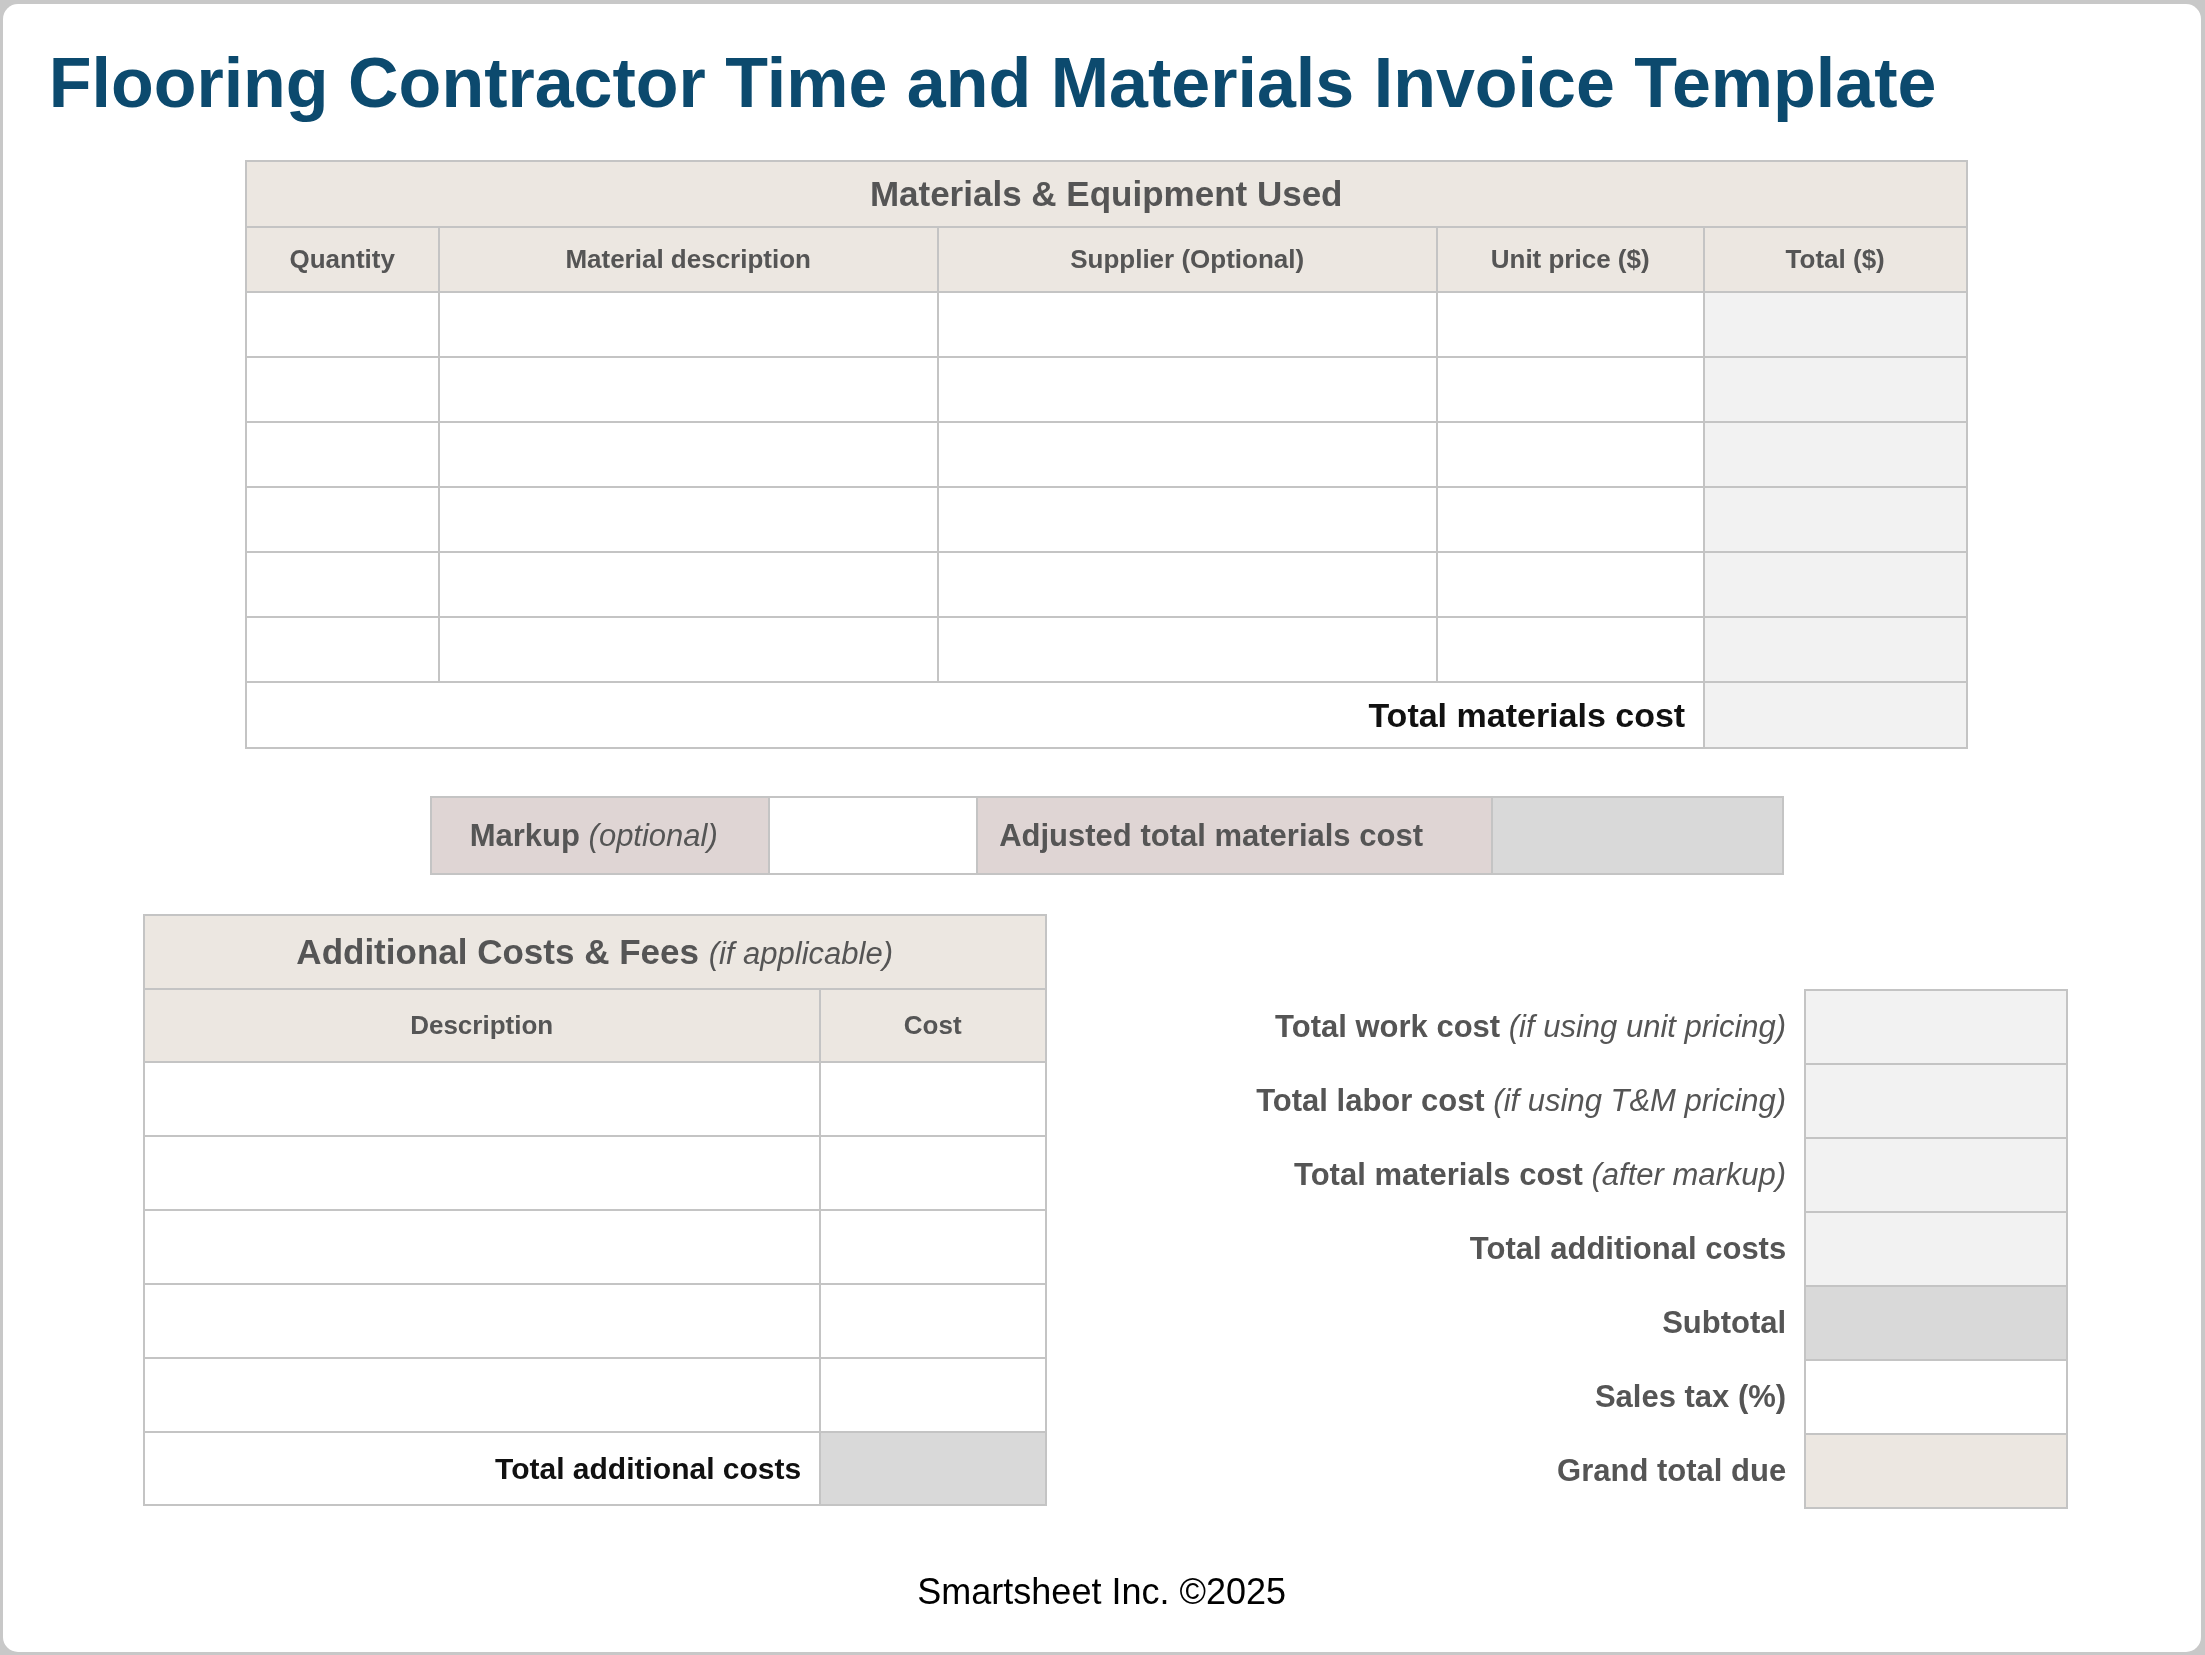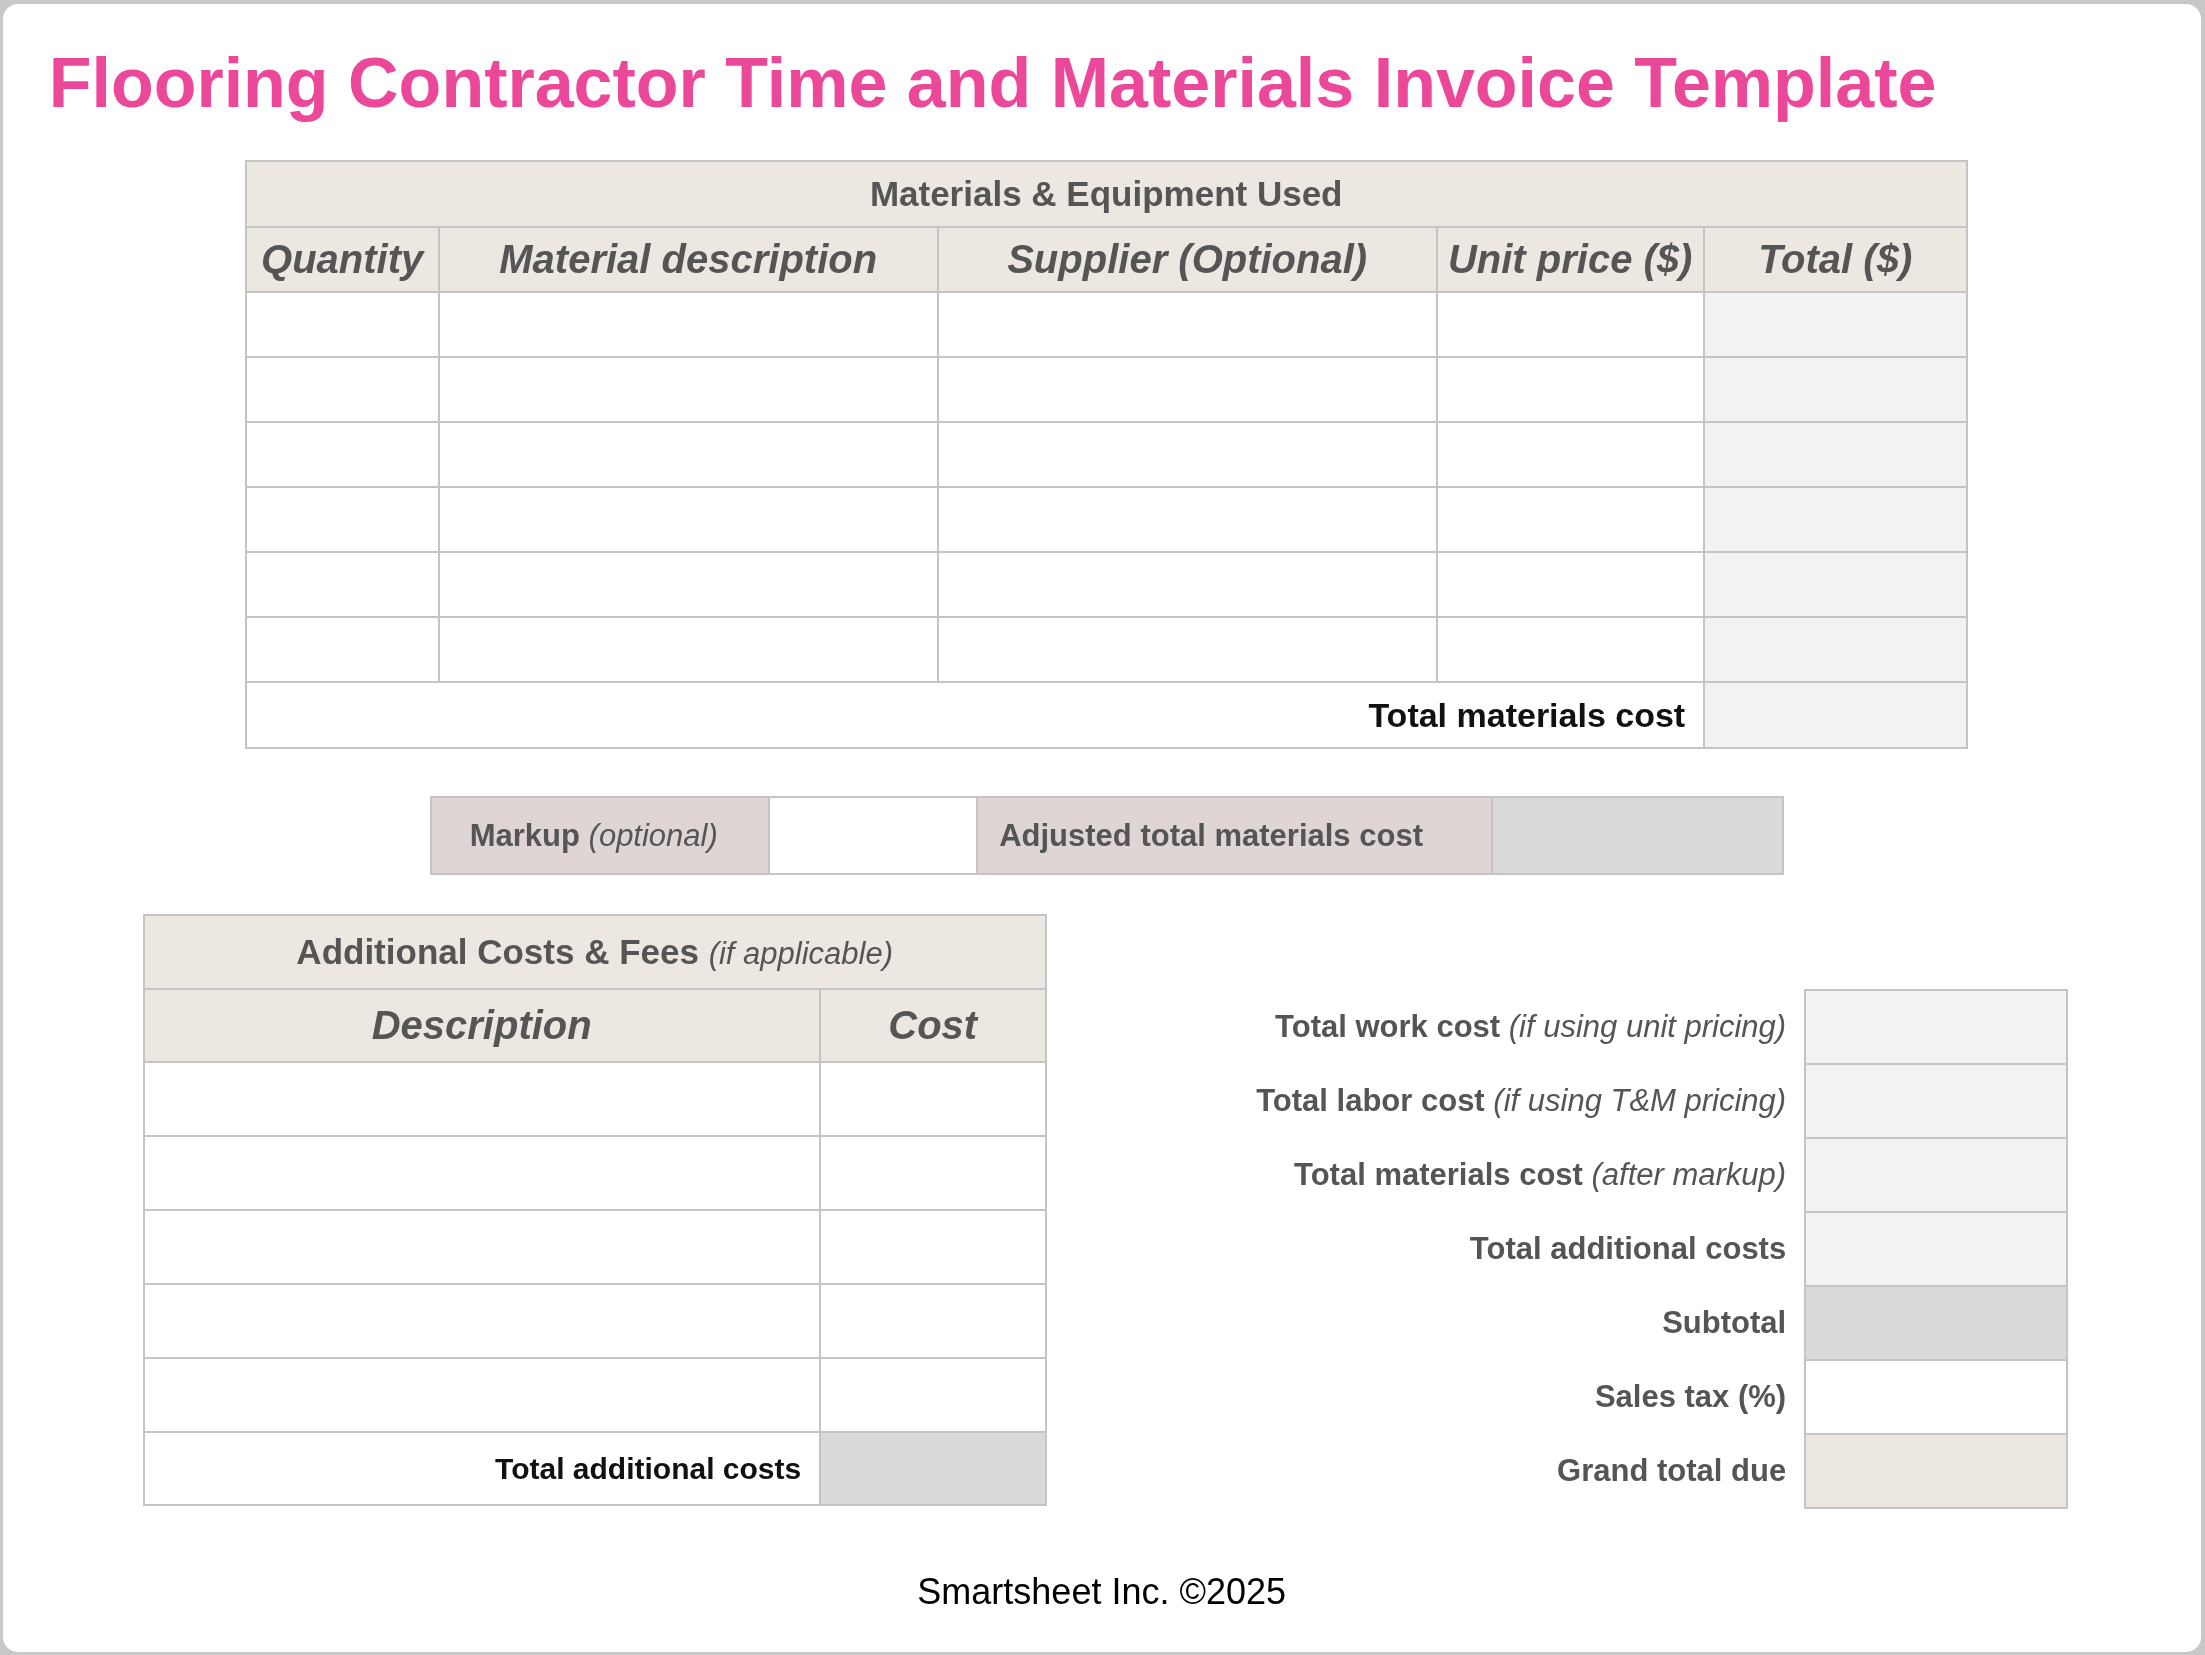--- a/index.html
+++ b/index.html
@@ -6,27 +6,27 @@
   body {
     width:2205px; height:1655px; background:#c8c8c8; position:relative; overflow:hidden;
     font-family: "Liberation Sans", "DejaVu Sans", sans-serif;
   }
   .page {
     position:absolute; left:2.7px; top:4px; width:2198px; height:1648px;
     background:#ffffff; border-radius:15px;
   }
   .title {
     position:absolute; left:46px; top:39px; margin:0;
-    font-size:70px; font-weight:bold; color:#ec4899; letter-spacing:0px; white-space:nowrap;
+    font-size:70px; font-weight:bold; color:#0c4a6e; letter-spacing:0px; white-space:nowrap;
   }
   table { border-collapse:collapse; position:absolute; table-layout:fixed; }
   td, th { border:2px solid #c4c4c4; padding:0; }
   .hdr { background:#ece7e1; color:#555555; font-weight:bold; text-align:center; }
   .sec-title { font-size:35px; }
-  .col-h { font-size:40px;font-style:italic; }
+  .col-h { font-size:26px; }
   .cell { background:#ffffff; }
   .calc { background:#f2f2f2; }
   .calc-dark { background:#d9d9d9; }
   .label-black { font-size:34px; font-weight:bold; color:#111111; text-align:right; padding-right:17.5px; }
   .ital { font-style:italic; font-weight:normal; }
 
   #materials { left:242px; top:156px; width:1722px; }
   #materials .r-title { height:66px; }
   #materials .r-head { height:65px; }
   #materials .r-body { height:65px; }

